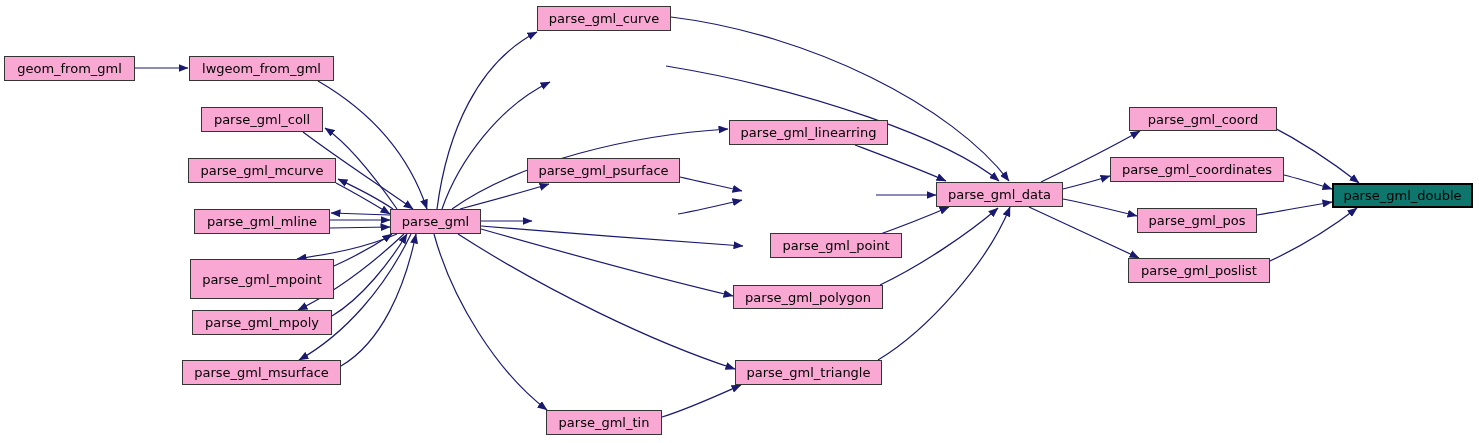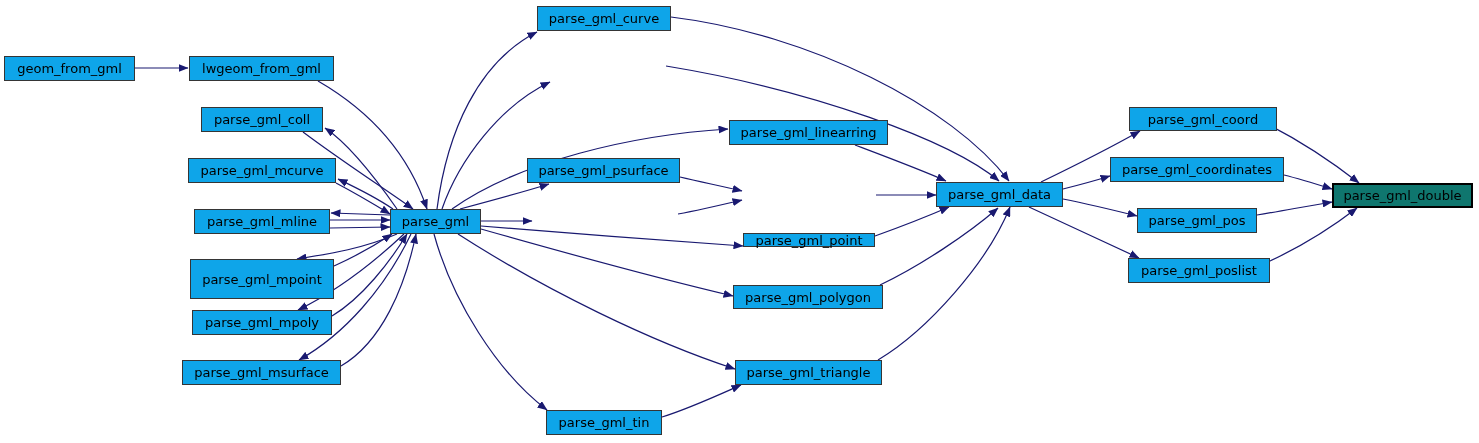--- a/index.html
+++ b/index.html
@@ -8,21 +8,21 @@
     width:1479px;height:443px;
     background:#ffffff;
     font-family:"DejaVu Sans","Liberation Sans",sans-serif;
     overflow:hidden;
   }
   #edges{position:absolute;left:0;top:0;z-index:0;}
   .node{
     position:absolute;
     box-sizing:border-box;
     z-index:1;
-    background:#0ea5e9;
+    background:#f9a8d4;
     border:1.5px solid #353535;
     color:#000000;
     font-size:13px;
     line-height:1;
     display:flex;
     align-items:center;
     justify-content:center;
     white-space:nowrap;
     cursor:pointer;
   }
@@ -96,21 +96,21 @@
   <div class="node" style="left:201px;top:107px;width:122px;height:25px">parse_gml_coll</div>
   <div class="node" style="left:188px;top:158px;width:148px;height:25px">parse_gml_mcurve</div>
   <div class="node" style="left:194px;top:209px;width:136px;height:25px">parse_gml_mline</div>
   <div class="node" style="left:190px;top:259px;width:144px;height:40px">parse_gml_mpoint</div>
   <div class="node" style="left:192px;top:310px;width:140px;height:25px">parse_gml_mpoly</div>
   <div class="node" style="left:182px;top:360px;width:159px;height:25px">parse_gml_msurface</div>
   <div class="node" style="left:390px;top:209px;width:91px;height:25px">parse_gml</div>
   <div class="node" style="left:537px;top:6px;width:134px;height:25px">parse_gml_curve</div>
   <div class="node" style="left:729px;top:120px;width:159px;height:25px">parse_gml_linearring</div>
   <div class="node" style="left:527px;top:158px;width:153px;height:25px">parse_gml_psurface</div>
-  <div class="node" style="left:743px;top:233px;width:132px;height:14px">parse_gml_point</div>
+  <div class="node" style="left:770px;top:233px;width:132px;height:25px">parse_gml_point</div>
   <div class="node" style="left:733px;top:285px;width:150px;height:24px">parse_gml_polygon</div>
   <div class="node" style="left:735px;top:360px;width:147px;height:25px">parse_gml_triangle</div>
   <div class="node" style="left:546px;top:410px;width:116px;height:25px">parse_gml_tin</div>
   <div class="node" style="left:936px;top:182px;width:127px;height:25px">parse_gml_data</div>
   <div class="node" style="left:1129px;top:107px;width:148px;height:24px">parse_gml_coord</div>
   <div class="node" style="left:1110px;top:157px;width:174px;height:25px">parse_gml_coordinates</div>
   <div class="node" style="left:1137px;top:208px;width:120px;height:25px">parse_gml_pos</div>
   <div class="node" style="left:1128px;top:258px;width:142px;height:25px">parse_gml_poslist</div>
   <div class="node hl" style="left:1332px;top:183px;width:141px;height:25px">parse_gml_double</div>
 

